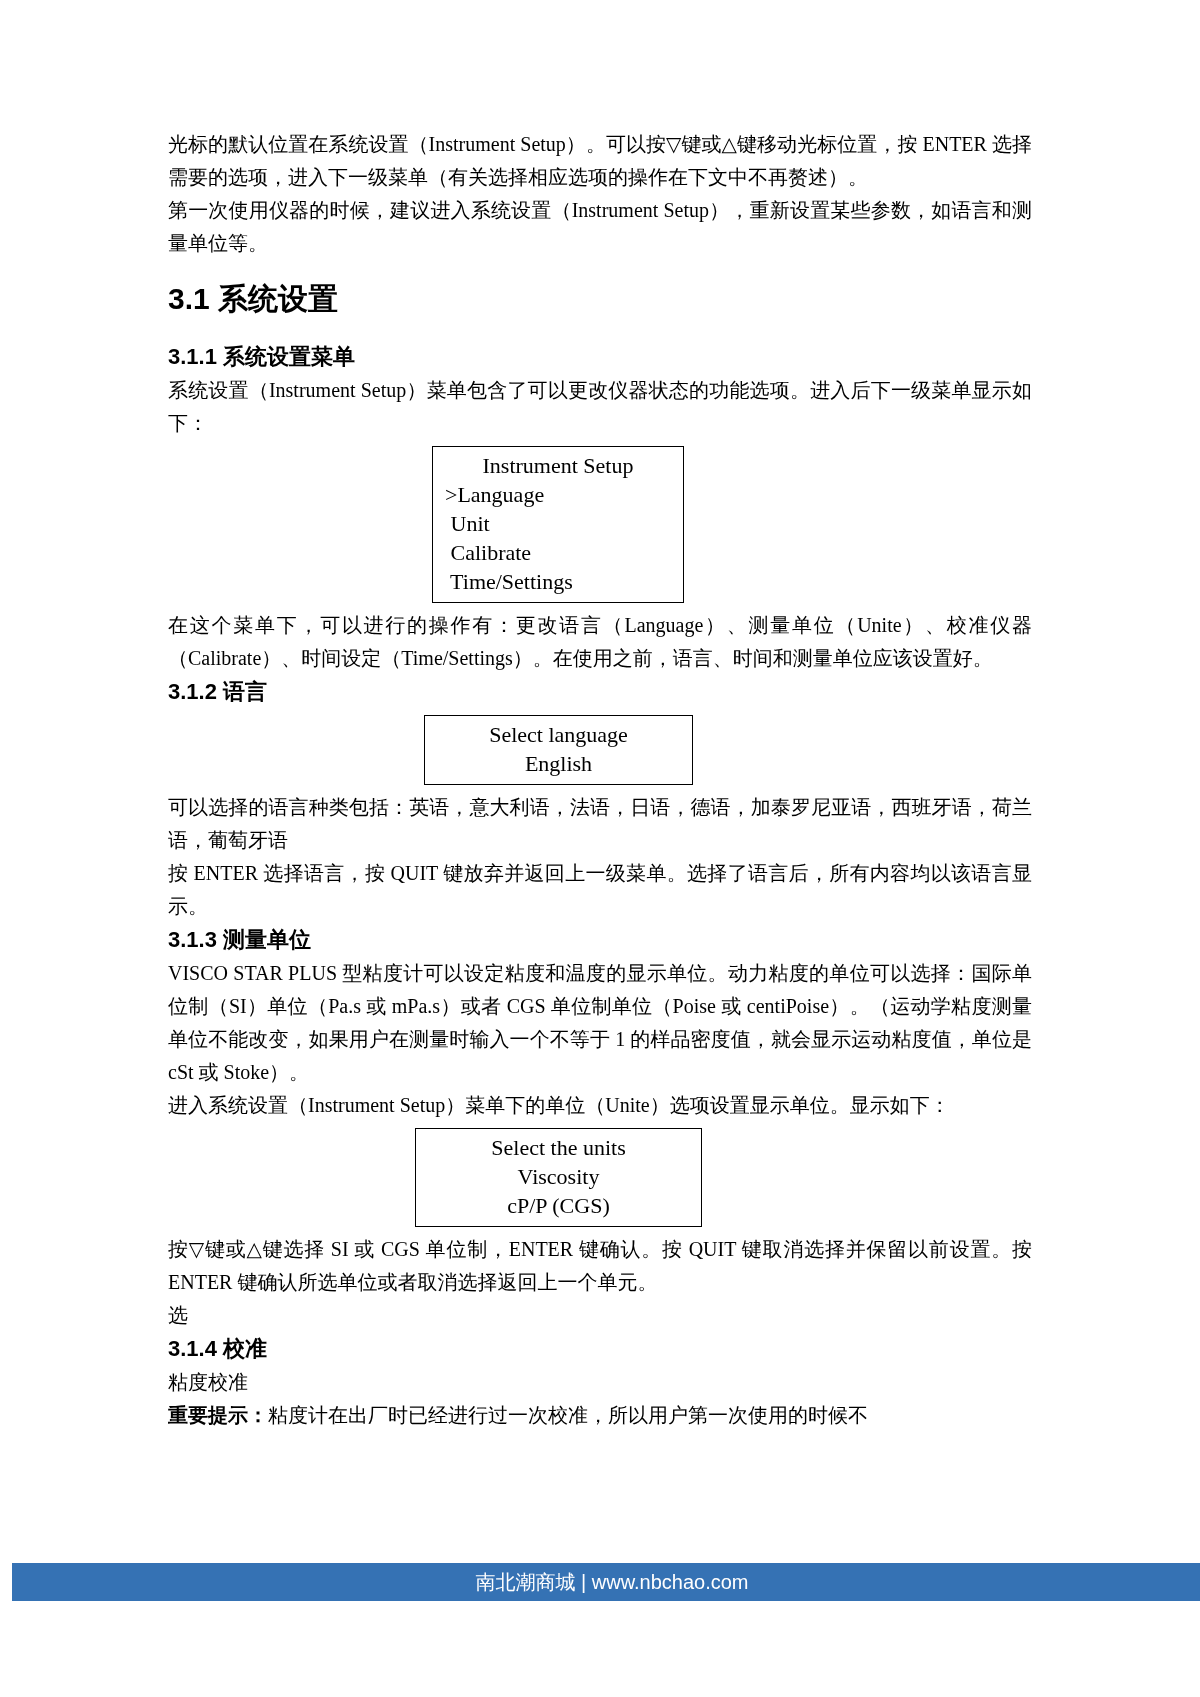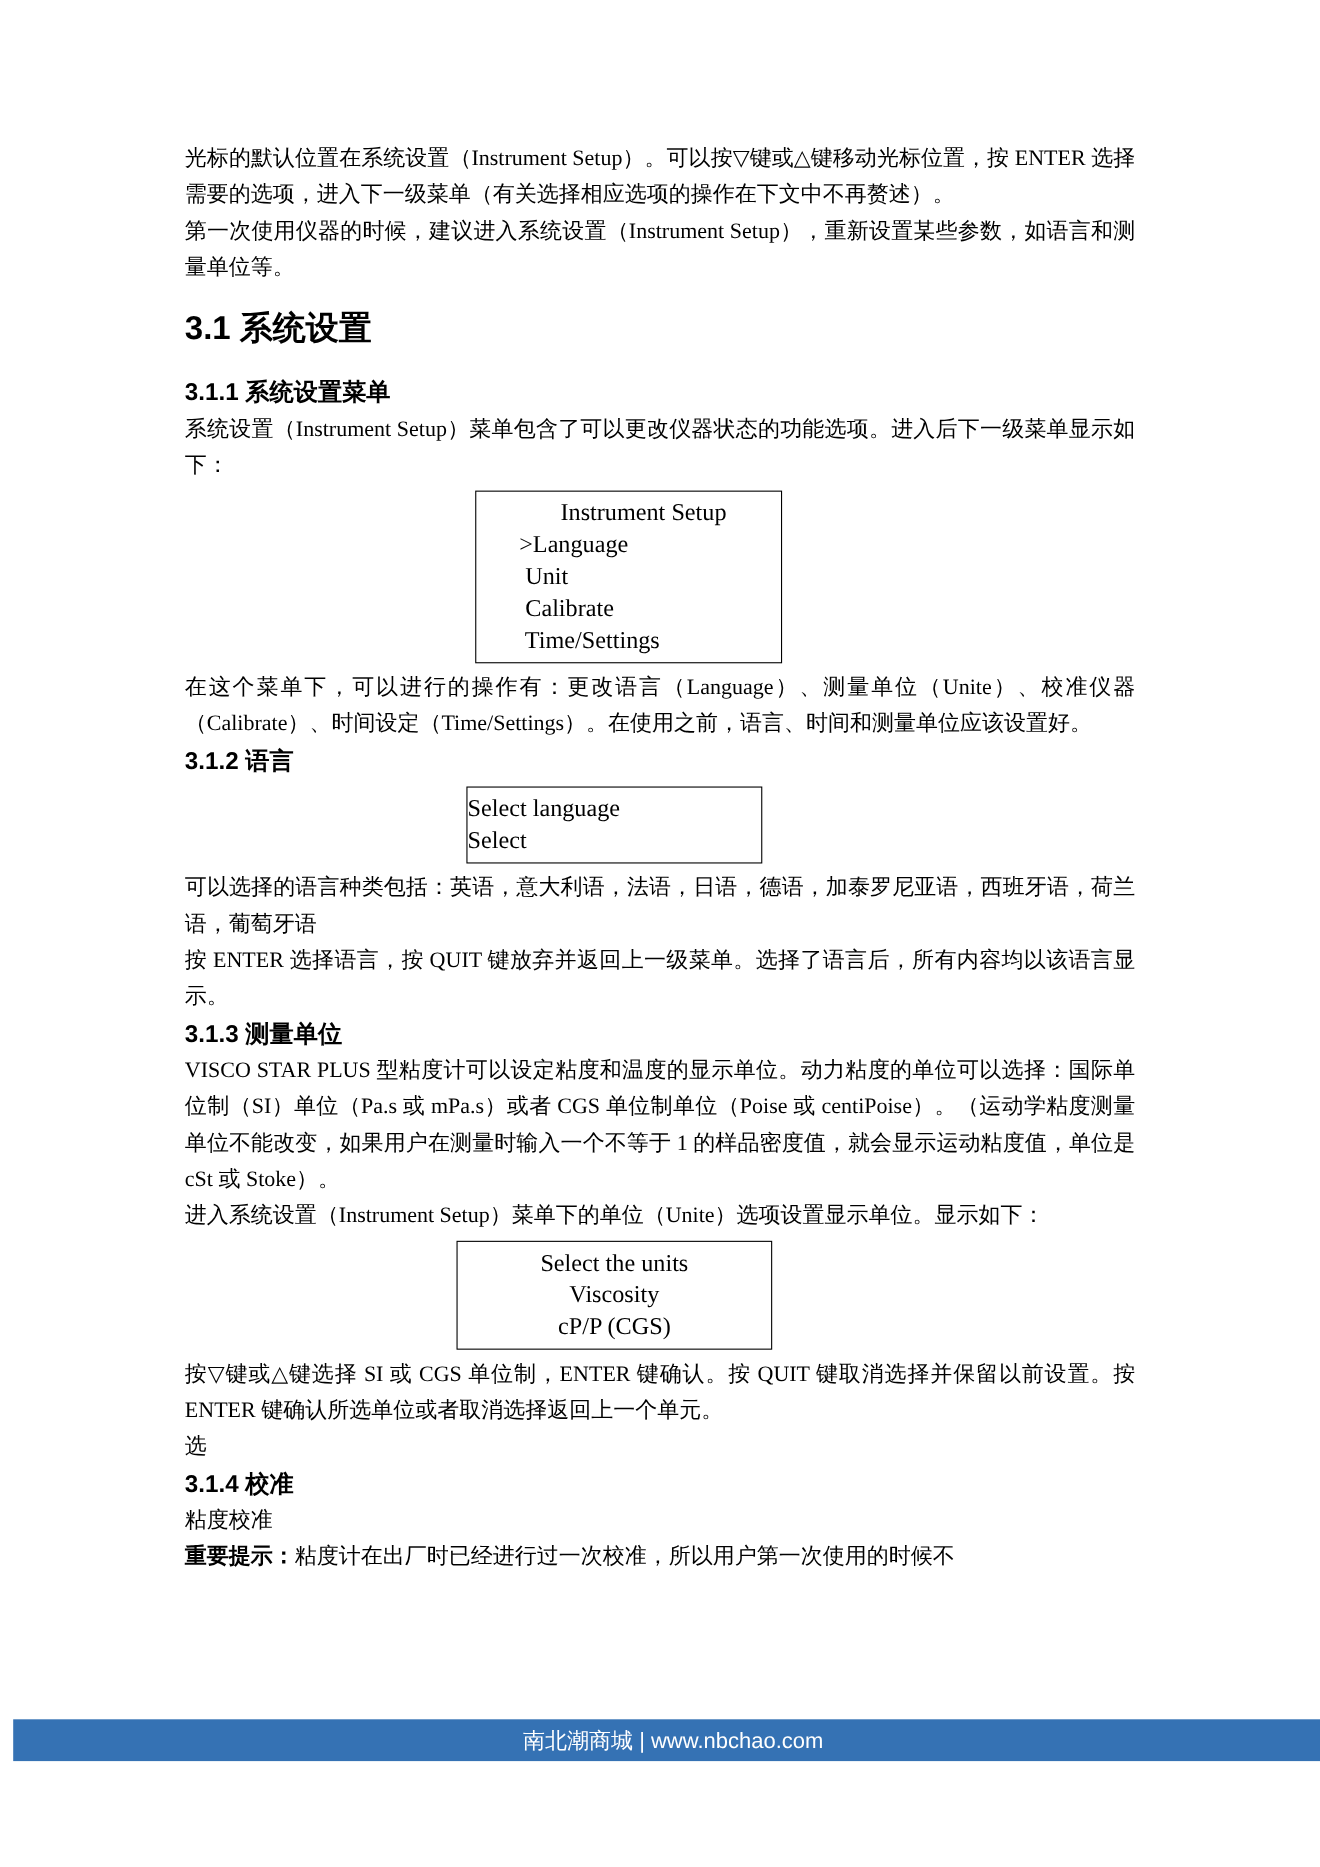--- a/index.html
+++ b/index.html
@@ -39,22 +39,22 @@
     margin: 0;
   }
   .lcd-box {
     border: 1px solid #000000;
     font-size: 22px;
     line-height: 29px;
     padding: 4px 0 6px 0;
     margin: 6px 0;
     background: #ffffff;
   }
-  .box1 { width: 250px; margin-left: 264px; padding-left: 27px; }
-  .box2 { width: 267px; margin-left: 256px; }
+  .box1 { width: 250px; margin-left: 264px; }
+  .box2 { width: 267px; margin-left: 256px; text-align: center; }
   .box3 { width: 285px; margin-left: 247px; text-align: center; }
   .lcd-title { text-align: center; }
   .lcd-item { white-space: pre; padding-left: 12px; }
   .bold-run { font-weight: 700; }
   .footer {
     position: absolute;
     left: 12px;
     top: 1563px;
     width: 1200px;
     height: 38px;
@@ -87,21 +87,21 @@
       <div class="lcd-item"> Calibrate</div>
       <div class="lcd-item"> Time/Settings</div>
     </div>
 
     <p class="body">在这个菜单下，可以进行的操作有：更改语言（Language）、测量单位（Unite）、校准仪器（Calibrate）、时间设定（Time/Settings）。在使用之前，语言、时间和测量单位应该设置好。</p>
 
     <div class="h2">3.1.2 语言</div>
 
     <div class="lcd-box box2">
       <div>Select language</div>
-      <div>Select</div>
+      <div>English</div>
     </div>
 
     <p class="body">可以选择的语言种类包括：英语，意大利语，法语，日语，德语，加泰罗尼亚语，西班牙语，荷兰语，葡萄牙语</p>
     <p class="body">按 ENTER 选择语言，按 QUIT 键放弃并返回上一级菜单。选择了语言后，所有内容均以该语言显示。</p>
 
     <div class="h2">3.1.3 测量单位</div>
     <p class="body">VISCO STAR PLUS 型粘度计可以设定粘度和温度的显示单位。动力粘度的单位可以选择：国际单位制（SI）单位（Pa.s 或 mPa.s）或者 CGS 单位制单位（Poise 或  centiPoise）。（运动学粘度测量单位不能改变，如果用户在测量时输入一个不等于 1 的样品密度值，就会显示运动粘度值，单位是 cSt 或 Stoke）。</p>
     <p class="body">进入系统设置（Instrument Setup）菜单下的单位（Unite）选项设置显示单位。显示如下：</p>
 
     <div class="lcd-box box3">

